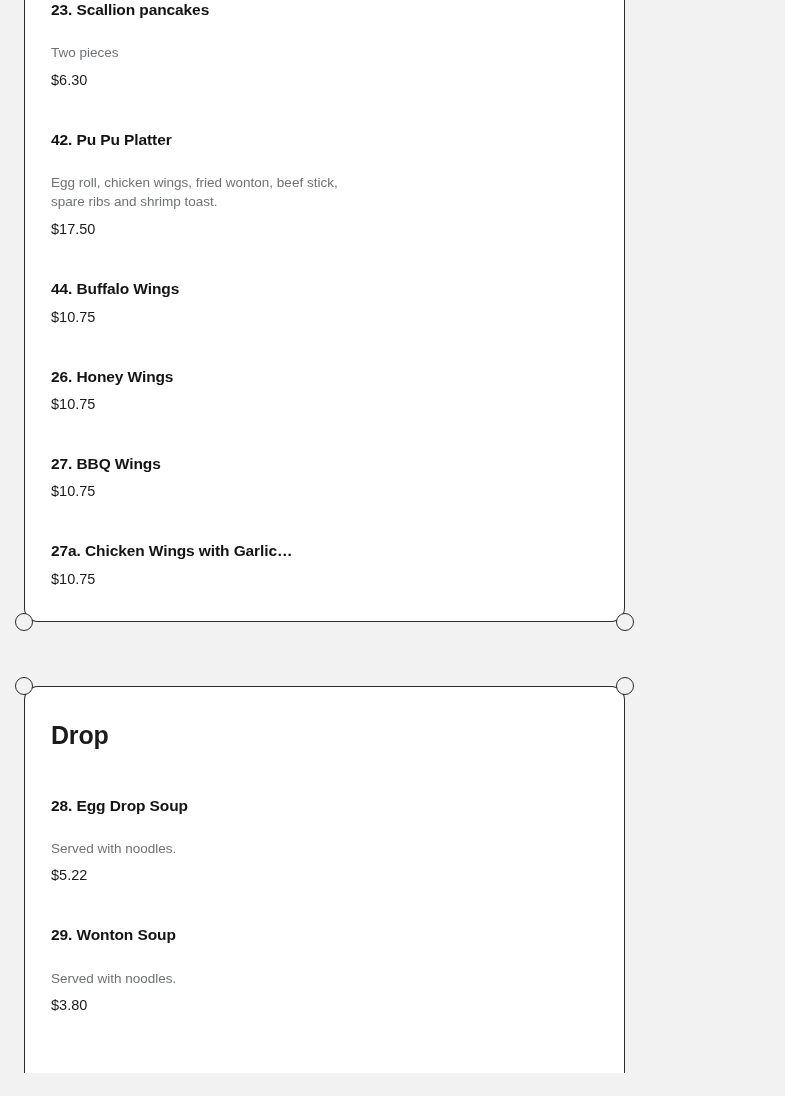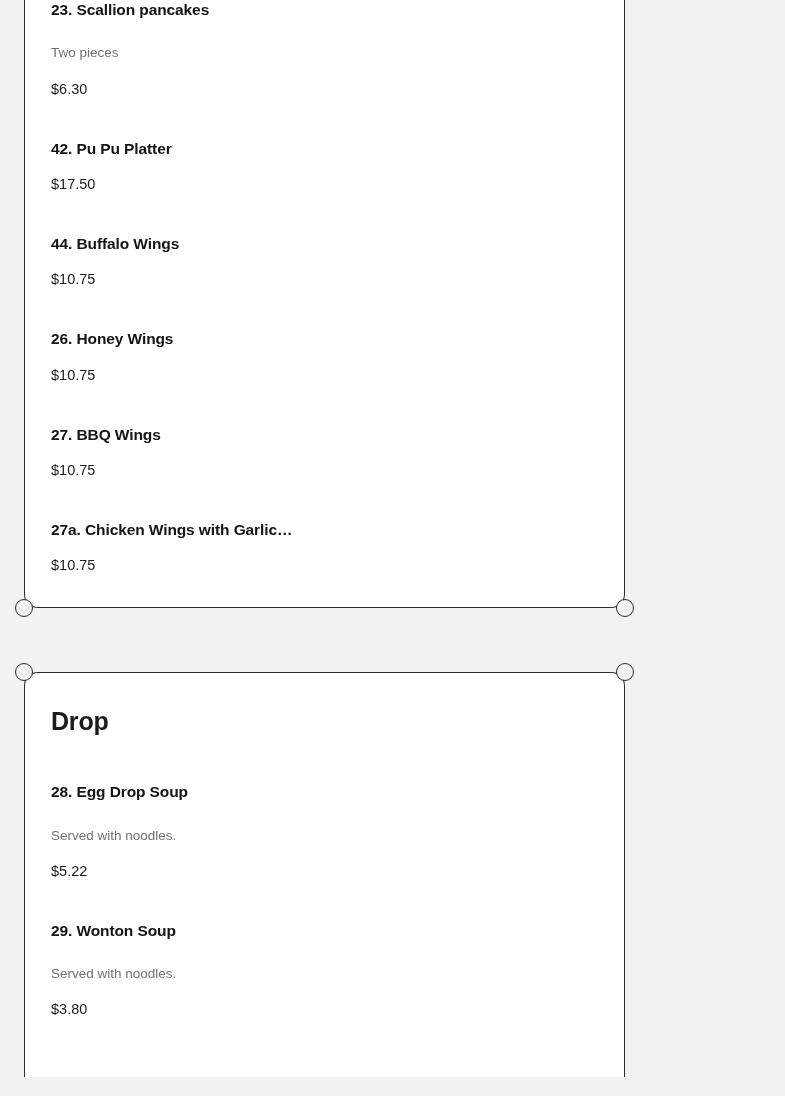--- a/index.html
+++ b/index.html
@@ -97,23 +97,23 @@
     font-size: 13.5px;
     color: #6f7174;
     line-height: 1.42;
     margin-top: 24px;
     max-width: 300px;
   }
 
   .item-price {
     font-size: 14.5px;
     color: #1b1b1b;
-    margin-top: 18px;
+    margin-top: 9px;
   }
-  .item-price.tight { margin-top: 18px; }
+  .item-price.tight { margin-top: 10px; }
 
   .card-gap { height: 64px; }
 </style>
 </head>
 <body>
 
 <div class="page">
 
   <div class="card card-top-cut">
     <span class="notch bl"></span>
@@ -122,20 +122,21 @@
     <div class="card-inner" style="padding-bottom:34px;">
 
       <div class="item">
         <div class="item-name">23. Scallion pancakes</div>
         <div class="item-desc">Two pieces</div>
         <div class="item-price">$6.30</div>
       </div>
 
       <div class="item">
         <div class="item-name">42. Pu Pu Platter</div>
+        <div class="item-desc">Egg roll, chicken wings, fried wonton, beef stick, spare ribs and shrimp toast.</div>
         <div class="item-price tight">$17.50</div>
       </div>
 
       <div class="item">
         <div class="item-name">44. Buffalo Wings</div>
         <div class="item-price tight">$10.75</div>
       </div>
 
       <div class="item">
         <div class="item-name">26. Honey Wings</div>

